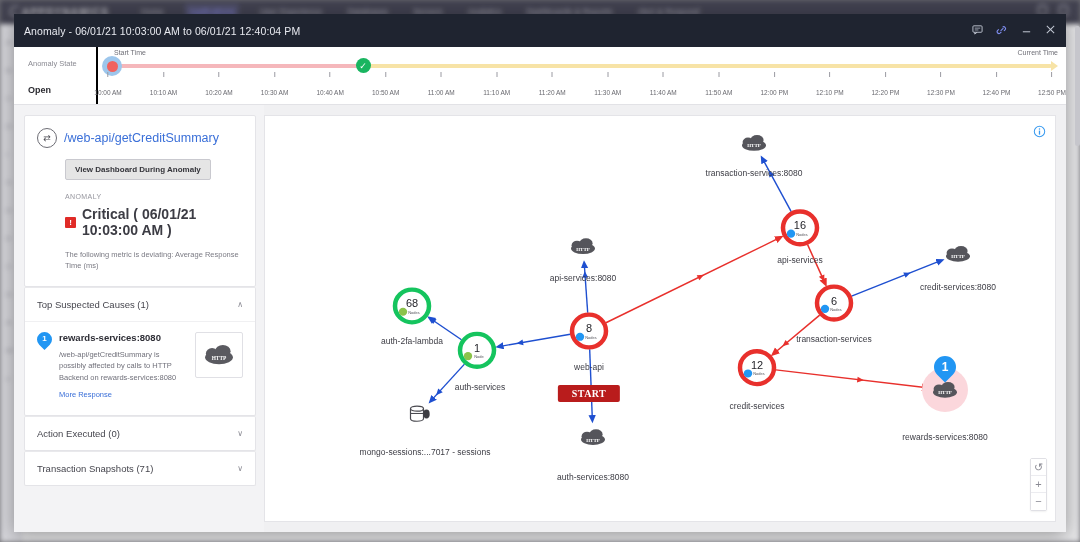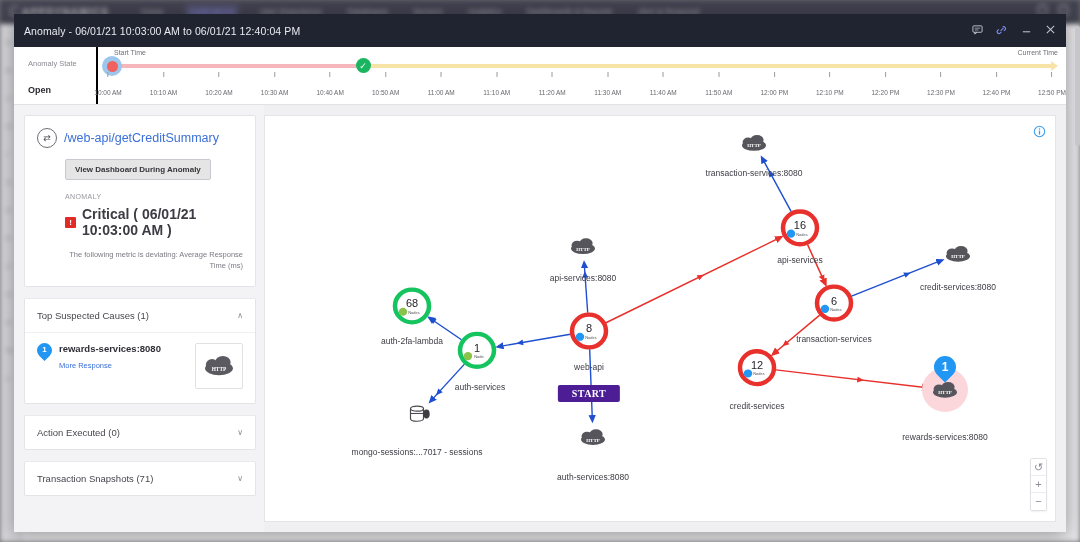--- a/index.html
+++ b/index.html
@@ -127,21 +127,21 @@
   .main { flex: 1; display: flex; min-height: 0; background: #f0f0f2; }
 
   
   .left-panel {
     width: 250px; flex: none; background: #f3f3f5;
     padding: 10px 8px 0 10px; overflow: hidden;
   }
   .card {
     background: #fff; border: 1px solid #e4e4e8; border-radius: 2px;
   }
-  .card + .card { margin-top: 11px; border-top: none; }
+  .card + .card { margin-top: 0; border-top: none; }
   .tx-head { padding: 12px 12px 14px 12px; }
   .tx-title-row { display: flex; align-items: center; gap: 7px; }
   .tx-icon {
     width: 20px; height: 20px; border-radius: 50%;
     border: 1.4px solid #6d6d75; flex: none;
     display: flex; align-items: center; justify-content: center;
     font-size: 9px; color: #4a4a52;
   }
   .tx-title { font-size: 12.5px; color: #3a6fd8; font-weight: 400; }
   .btn-dashboard {
@@ -156,21 +156,20 @@
   .anom-row { display: flex; align-items: center; gap: 6px; margin: 6px 0 0 28px; }
   .sev-badge {
     width: 11px; height: 11px; background: #e02b27; color: #fff;
     font-size: 8px; font-weight: 700; display: flex;
     align-items: center; justify-content: center; border-radius: 1px; flex: none;
   }
   .anom-text { font-size: 14px; color: #3c3c44; font-weight: 700; }
   .anom-desc {
     margin: 11px 0 0 28px; font-size: 7.5px; color: #7b7b84; line-height: 1.5;
     max-width: 180px;
-    text-align: right;
   }
   .sec-head {
     display: flex; align-items: center; padding: 11px 12px;
     border-top: 1px solid #e9e9ec; cursor: pointer;
   }
   .sec-title { font-size: 9.5px; color: #46464e; }
   .sec-chev { margin-left: auto; color: #8c8c95; font-size: 8px; }
   .cause {
     display: flex; padding: 10px 12px 14px 12px; gap: 7px;
     border-top: 1px solid #f0f0f2;
@@ -219,21 +218,21 @@
     cursor: pointer; line-height: 1; font-family: inherit; padding: 0;
   }
   .zoom-ctrls button:last-child { border-bottom: none; }
 
   .nlabel {
     position: absolute; font-size: 8.5px; color: #3c3c44;
     white-space: nowrap; transform: translateX(-50%); text-align: center;
   }
   .start-badge {
     position: absolute; transform: translateX(-50%);
-    background: #4c1d95; color: #fff; font-size: 10px; font-weight: 700;
+    background: #b91c1c; color: #fff; font-size: 10px; font-weight: 700;
     padding: 3px 14px; border-radius: 2px; letter-spacing: .4px;
     font-family: "Liberation Serif", serif;
   }
   .graph-pin {
     position: absolute; width: 22px; height: 29px; transform: translateX(-50%);
   }
   .graph-pin::before {
     content: ''; position: absolute; left: 0; top: 0;
     width: 22px; height: 22px; border-radius: 50% 50% 50% 0;
     transform: rotate(-45deg); background: #2196f3;
@@ -388,20 +387,21 @@
           <div class="sec-head">
             <span class="sec-title">Top Suspected Causes (1)</span>
             <span class="sec-chev">∧</span>
           </div>
           <div class="cause">
             <span class="pin">
               <span>1</span>
             </span>
             <div class="cause-body">
               <div class="cause-title">rewards-services:8080</div>
+              <div class="cause-desc">/web-api/getCreditSummary is possibly affected by calls to HTTP Backend on rewards-services:8080</div>
               <span class="cause-link">More Response</span>
             </div>
             <div class="cause-thumb">
               <svg width="34" height="24" viewBox="0 0 44 30">
                 <ellipse cx="22" cy="18" rx="18" ry="9" fill="#5a5a60"></ellipse>
                 <ellipse cx="13" cy="13" rx="8" ry="7" fill="#5a5a60"></ellipse>
                 <ellipse cx="27" cy="10" rx="10" ry="8" fill="#5a5a60"></ellipse>
                 <text x="22" y="21" fill="#fff" font-size="7" font-weight="700" text-anchor="middle" font-family="Liberation Serif, serif">HTTP</text>
               </svg>
             </div>
@@ -551,21 +551,21 @@
             <div class="nlabel" style="left: 147px; top: 220px;">auth-2fa-lambda</div>
             <div class="nlabel" style="left: 215px; top: 266px;">auth-services</div>
             <div class="nlabel" style="left: 324px; top: 246px;">web-api</div>
             <div class="nlabel" style="left: 535px; top: 139px;">api-services</div>
             <div class="nlabel" style="left: 569px; top: 218px;">transaction-services</div>
             <div class="nlabel" style="left: 492px; top: 285px;">credit-services</div>
             <div class="nlabel" style="left: 318px; top: 157px;">api-services:8080</div>
             <div class="nlabel" style="left: 489px; top: 52px;">transaction-services:8080</div>
             <div class="nlabel" style="left: 693px; top: 166px;">credit-services:8080</div>
             <div class="nlabel" style="left: 328px; top: 356px;">auth-services:8080</div>
-            <div class="nlabel" style="left: 152px; top: 331px;">mongo-sessions:...7017 - sessions</div>
+            <div class="nlabel" style="left: 160px; top: 331px;">mongo-sessions:...7017 - sessions</div>
             <div class="nlabel" style="left: 680px; top: 316px;">rewards-services:8080</div>
             <div class="start-badge" style="left: 324px; top: 269px;">START</div>
             <div class="graph-pin" style="left: 680px; top: 240px;">
               <span>1</span>
             </div>
           </div>
 
         <div class="info-btn">
           <svg width="13" height="13" viewBox="0 0 14 14">
             <circle cx="7" cy="7" r="5.6" fill="none" stroke="#3a9bf0" stroke-width="1.1"></circle>

